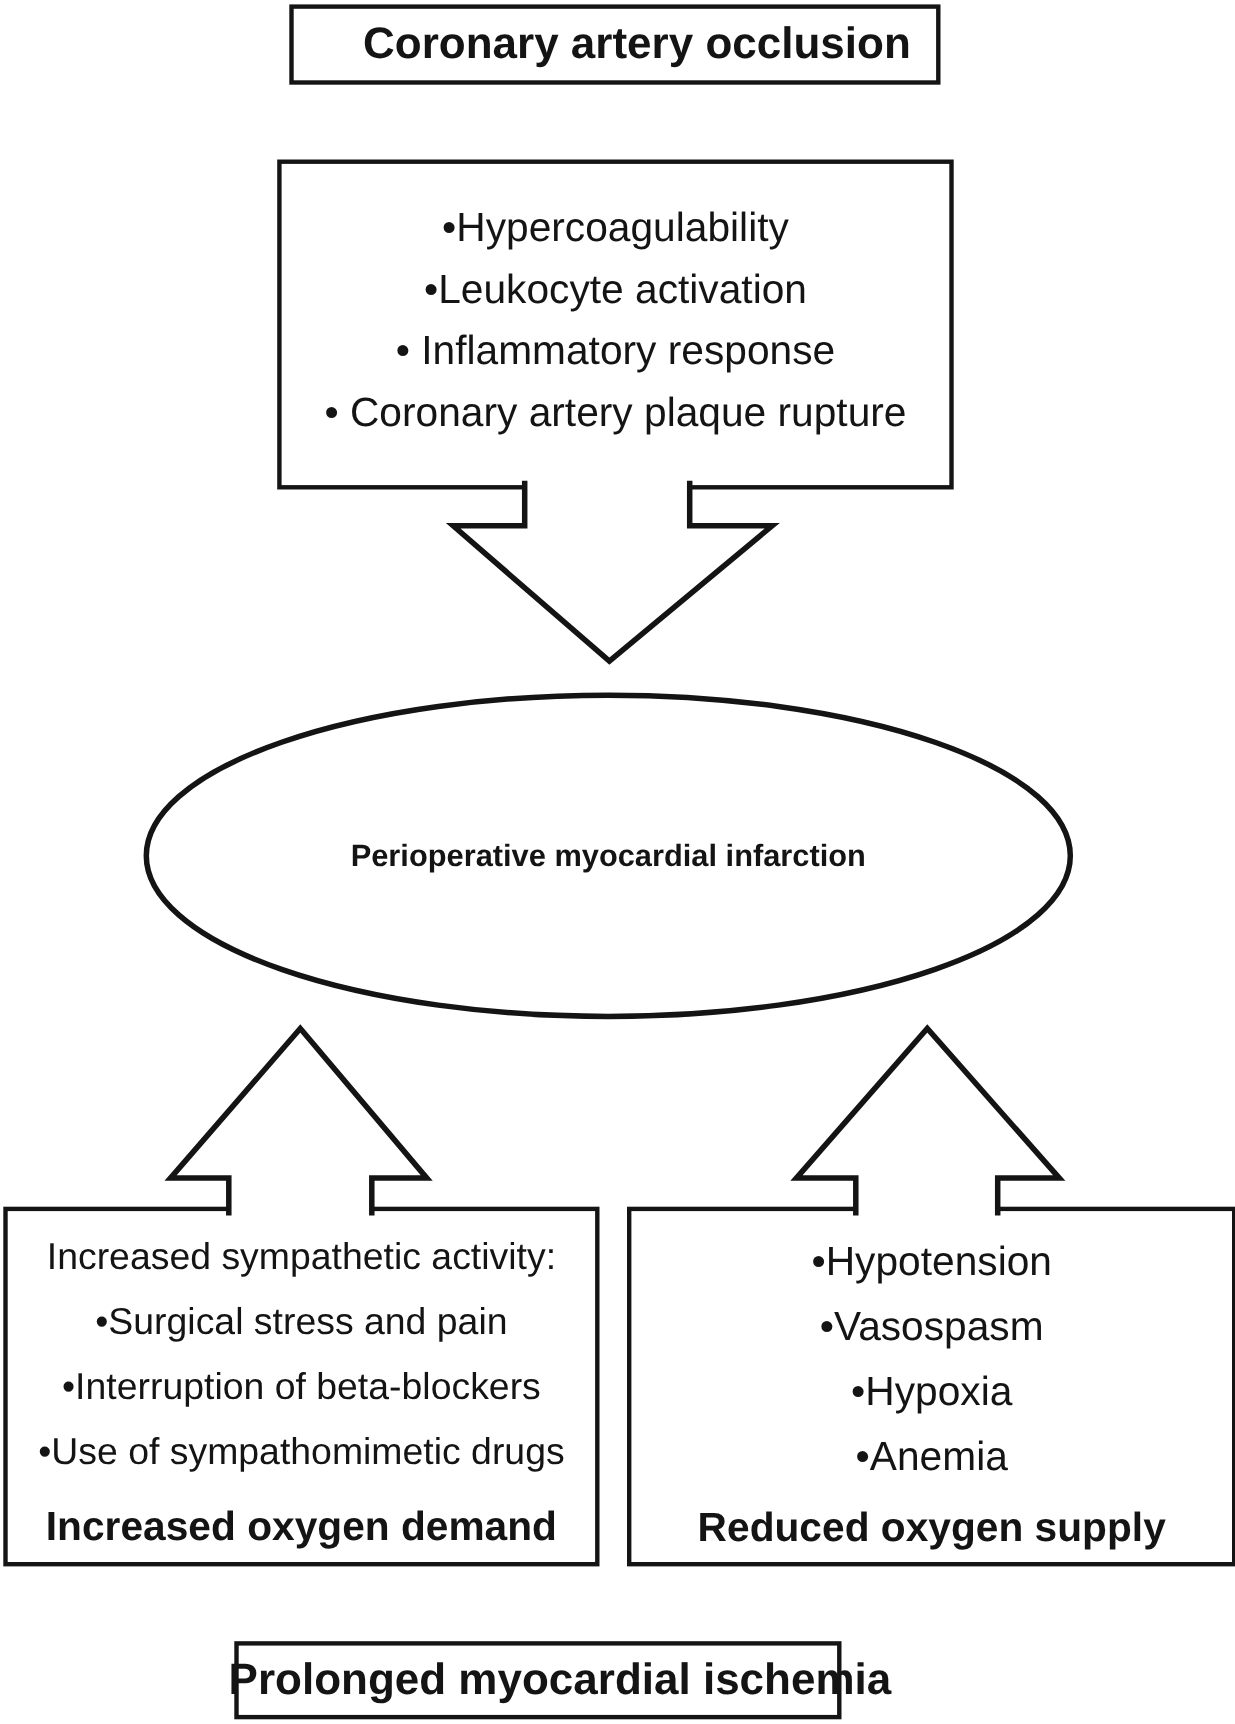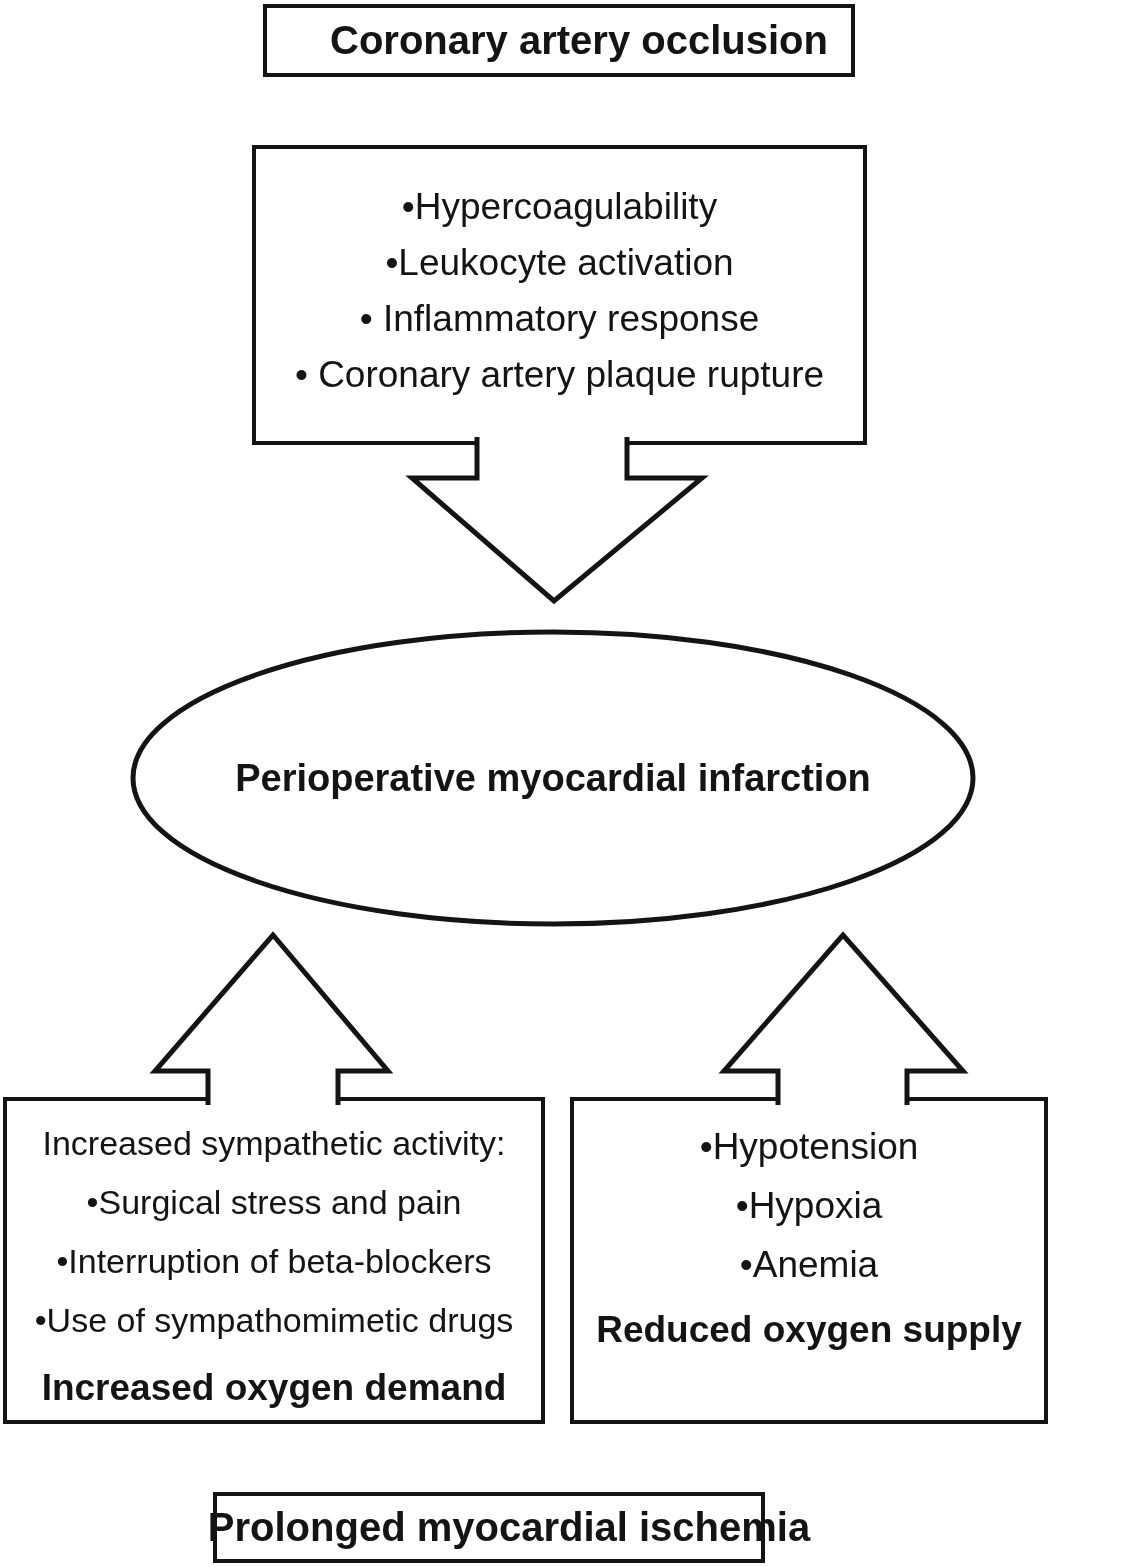--- a/index.html
+++ b/index.html
@@ -43,21 +43,21 @@
   .causes-box .line { line-height: 56px; white-space: nowrap; }
 
   .side-box { text-align: center; }
   .left-box {
     left: 3px; top: 1097px; width: 542px; height: 327px;
     font-size: 34px;
     padding-top: 13px;
   }
   .left-box .line { line-height: 59px; white-space: nowrap; }
   .right-box {
-    left: 570px; top: 1097px; width: 478px; height: 327px;
+    left: 570px; top: 1097px; width: 554px; height: 327px;
     font-size: 37px;
     padding-top: 16px;
   }
   .right-box .line { line-height: 59px; white-space: nowrap; }
 
   .box-footer {
     font-weight: bold;
     font-size: 37px;
     line-height: 52px;
     white-space: nowrap;
@@ -80,21 +80,21 @@
     stroke-linejoin: miter;
   }
   .ellipse-label {
     position: absolute;
     z-index: 6;
     left: 133px;
     top: 751px;
     width: 840px;
     text-align: center;
     font-weight: bold;
-    font-size: 38px;
+    font-size: 28px;
     line-height: 54px;
     white-space: nowrap;
   }
 </style>
 </head>
 <body>
 
 <div class="canvas">
 
   <div class="box title-box top-title">
@@ -111,20 +111,21 @@
   <div class="box side-box left-box">
     <div class="line">Increased sympathetic activity:</div>
     <div class="line">•Surgical stress and pain</div>
     <div class="line">•Interruption of beta-blockers</div>
     <div class="line">•Use of sympathomimetic drugs</div>
     <div class="box-footer">Increased oxygen demand</div>
   </div>
 
   <div class="box side-box right-box">
     <div class="line">•Hypotension</div>
+    <div class="line">•Vasospasm</div>
     <div class="line">•Hypoxia</div>
     <div class="line">•Anemia</div>
     <div class="box-footer">Reduced oxygen supply</div>
   </div>
 
   <div class="box title-box bottom-title">
     <span>Prolonged myocardial ischemia</span>
   </div>
 
   <svg class="overlay" viewBox="0 0 1123 1567" xmlns="http://www.w3.org/2000/svg">

